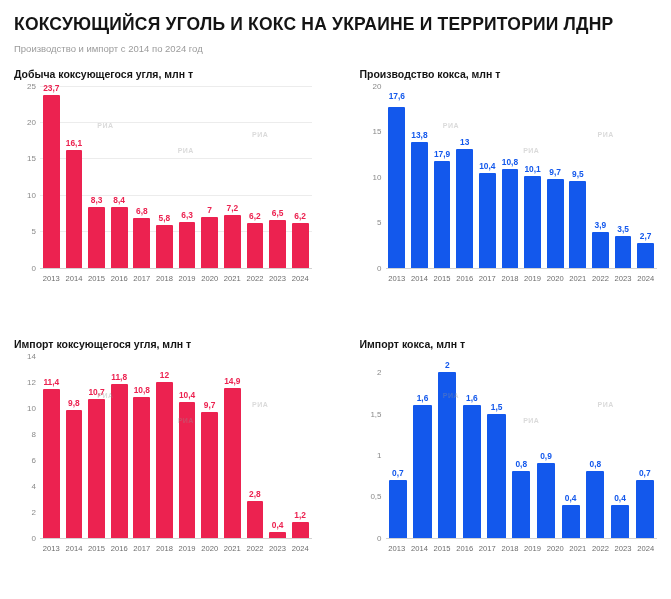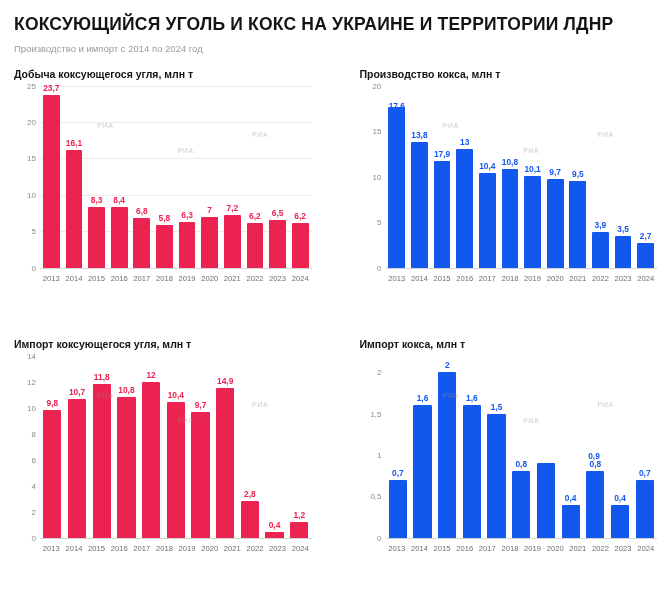--- a/index.html
+++ b/index.html
@@ -240,21 +240,21 @@
             <div class="ytick" style="top: 182px;">0</div>
             <div class="ytick" style="top: 136.5px;">5</div>
             <div class="ytick" style="top: 91px;">10</div>
             <div class="ytick" style="top: 45.5px;">15</div>
             <div class="ytick" style="top: 0px;">20</div>
           </div>
           <div class="baseline" style="top: 182px;"></div>
           <div class="bars">
             <div class="barwrap">
               <div class="bar blue" style="height: 160.16px;"></div>
-              <div class="vlabel blue" style="bottom: 157px;">17,6</div>
+              <div class="vlabel blue" style="bottom: 167px;">17,6</div>
             </div>
             <div class="barwrap">
               <div class="bar blue" style="height: 125.58px;"></div>
               <div class="vlabel blue" style="bottom: 127.58px;">13,8</div>
             </div>
             <div class="barwrap">
               <div class="bar blue" style="height: 106.47px;"></div>
               <div class="vlabel blue" style="bottom: 108.47px;">17,9</div>
             </div>
             <div class="barwrap">
@@ -322,20 +322,24 @@
             <div class="ytick" style="top: 130px;">4</div>
             <div class="ytick" style="top: 104px;">6</div>
             <div class="ytick" style="top: 78px;">8</div>
             <div class="ytick" style="top: 52px;">10</div>
             <div class="ytick" style="top: 26px;">12</div>
             <div class="ytick" style="top: 0px;">14</div>
           </div>
           <div class="baseline" style="top: 182px;"></div>
           <div class="bars">
             <div class="barwrap">
+              <div class="bar red" style="height: 148.2px;"></div>
+              <div class="vlabel red" style="bottom: 150.2px;">11,4</div>
+            </div>
+            <div class="barwrap">
               <div class="bar red" style="height: 127.4px;"></div>
               <div class="vlabel red" style="bottom: 129.4px;">9,8</div>
             </div>
             <div class="barwrap">
               <div class="bar red" style="height: 139.1px;"></div>
               <div class="vlabel red" style="bottom: 141.1px; text-align: right;">10,7</div>
             </div>
             <div class="barwrap">
               <div class="bar red" style="height: 153.4px;"></div>
               <div class="vlabel red" style="bottom: 155.4px;">11,8</div>
@@ -423,21 +427,21 @@
             <div class="barwrap">
               <div class="bar blue" style="height: 124.091px;"></div>
               <div class="vlabel blue" style="bottom: 126.091px;">1,5</div>
             </div>
             <div class="barwrap">
               <div class="bar blue" style="height: 66.1818px;"></div>
               <div class="vlabel blue" style="bottom: 68.1818px;">0,8</div>
             </div>
             <div class="barwrap">
               <div class="bar blue" style="height: 74.4545px;"></div>
-              <div class="vlabel blue" style="bottom: 76.4545px; margin-left: 48px;">0,9</div>
+              <div class="vlabel blue" style="bottom: 76.4545px;">0,9</div>
             </div>
             <div class="barwrap">
               <div class="bar blue" style="height: 33.0909px;"></div>
               <div class="vlabel blue" style="bottom: 35.0909px;">0,4</div>
             </div>
             <div class="barwrap">
               <div class="bar blue" style="height: 66.1818px;"></div>
               <div class="vlabel blue" style="bottom: 68.1818px;">0,8</div>
             </div>
             <div class="barwrap">

